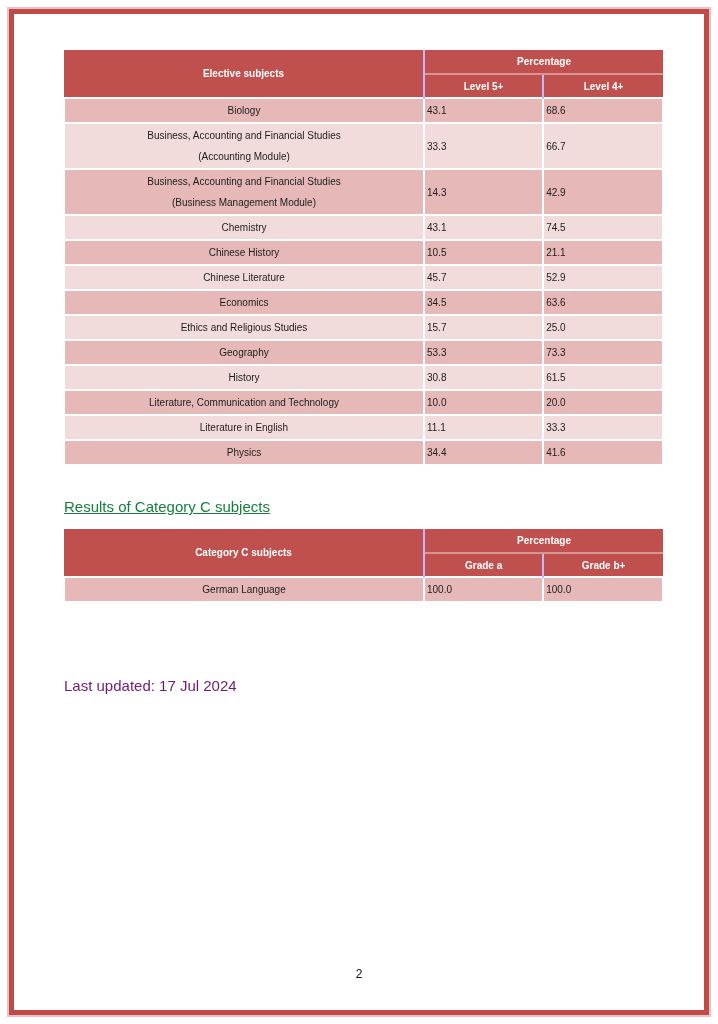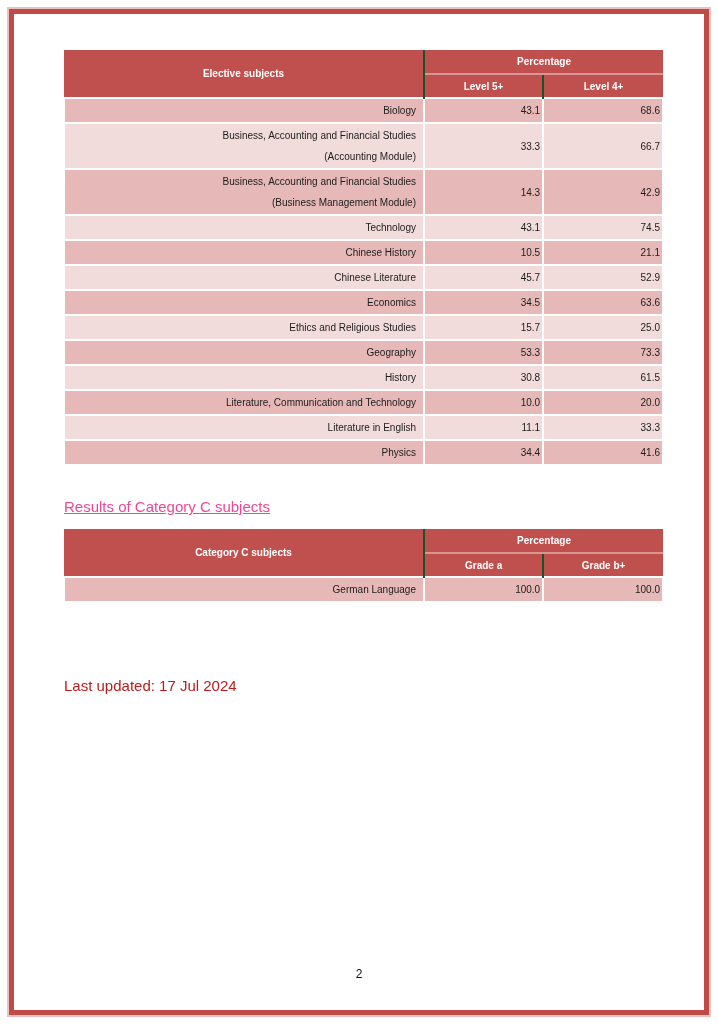--- a/index.html
+++ b/index.html
@@ -37,44 +37,44 @@
 
   th {
     background: #c0504d;
     color: #ffffff;
     font-weight: bold;
     text-align: center;
     height: 24px;
     padding: 1px 4px;
     vertical-align: middle;
   }
-  th.div-left { border-left: 2px solid #14532d; margin-top: 34px; }
+  th.div-left { border-left: 2px solid #c4b5fd; margin-top: 34px; }
   th.div-top  { border-top: 2px solid #d99593; text-align: center; }
 
   tbody td {
     border: 2px solid #ffffff;
     height: 25px;
     padding: 1px 7px;
     vertical-align: middle;
   }
   tbody tr.dark td  { background: #e6b9b8; }
   tbody tr.light td { background: #f2dcdb; }
-  td.subject { text-align: right; white-space: pre-line; line-height: 21px; }
-  td.num { text-align: right; padding: 1px 2px; }
+  td.subject { text-align: center; white-space: pre-line; line-height: 21px; }
+  td.num { text-align: left; padding: 1px 2px; }
 
   .section-heading {
     position: absolute; left: 64px; top: 498px;
     font-size: 15px;
-    color: #ec4899;
+    color: #15803d;
     text-decoration: underline;
   }
   .last-updated {
     position: absolute; left: 64px; top: 677px;
     font-size: 15px;
-    color: #b91c1c;
+    color: #701a75;
   }
   .page-number {
     position: absolute; left: 0; right: 0; top: 967px;
     text-align: center;
     font-size: 12px;
     color: #111111;
   }
 </style>
 </head>
 <body>
@@ -111,21 +111,21 @@
           <td class="num">33.3</td>
           <td class="num">66.7</td>
         </tr>
         <tr class="dark">
           <td class="subject">Business, Accounting and Financial Studies
 (Business Management Module)</td>
           <td class="num">14.3</td>
           <td class="num">42.9</td>
         </tr>
         <tr class="light">
-          <td class="subject">Technology</td>
+          <td class="subject">Chemistry</td>
           <td class="num">43.1</td>
           <td class="num">74.5</td>
         </tr>
         <tr class="dark">
           <td class="subject">Chinese History</td>
           <td class="num">10.5</td>
           <td class="num">21.1</td>
         </tr>
         <tr class="light">
           <td class="subject">Chinese Literature</td>

